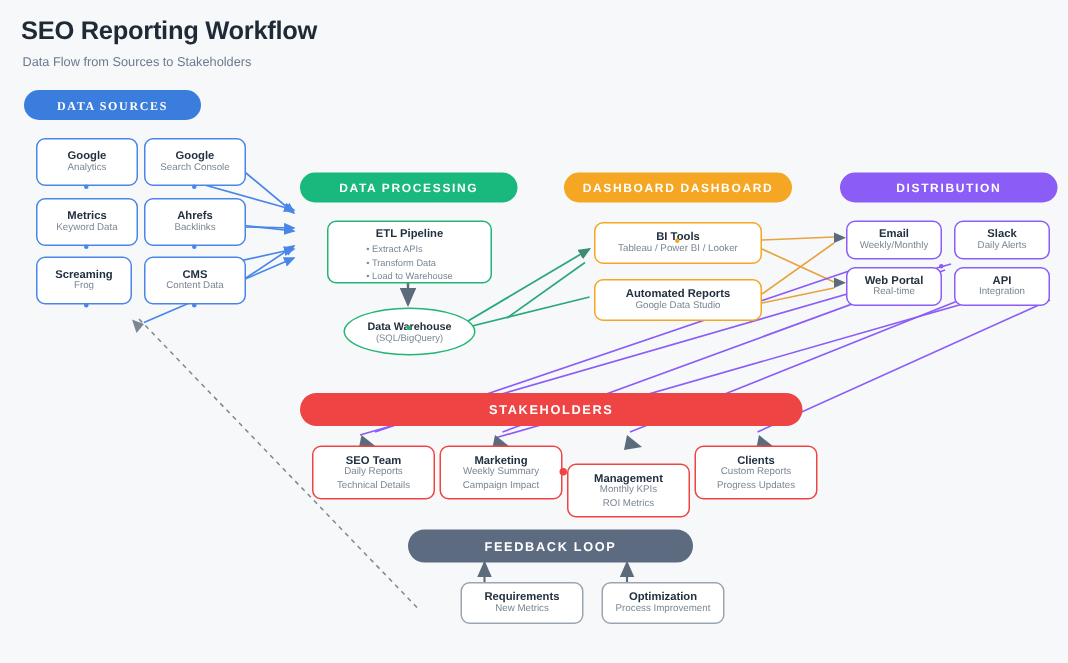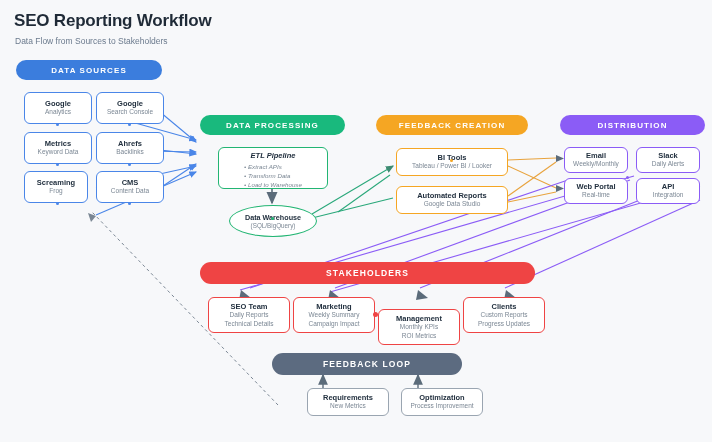--- a/index.html
+++ b/index.html
@@ -36,21 +36,21 @@
     background:#fff;
     border:1px solid #4a86e8;
     border-radius:6px;
     display:flex;flex-direction:column;align-items:center;justify-content:center;
     box-sizing:border-box;
     text-align:left;
   }
   .node .nt{font-size:7.5px;font-weight:bold;color:#22303f;line-height:1.25;}
   .node .ns{font-size:6.5px;color:#7b8794;line-height:1.35;}
 
-  .node.green{border-color:#22b573;font-style:italic;}
+  .node.green{border-color:#22b573;}
   .node.orange{border-color:#f5a623;}
   .node.purple{border-color:#8b5cf6;}
   .node.red{border-color:#ef4444;}
   .node.slate{border-color:#9aa5b1;margin-left:24px;}
 
   .etl{align-items:center;padding-top:5px;}
   .etl .bullets{margin-top:2px;}
   .etl .bullets div{font-size:6.2px;color:#7b8794;line-height:1.45;}
 
   .ellipse{
@@ -153,21 +153,21 @@
 
     <g stroke="#5b6b7a" stroke-width="1.4" fill="none" marker-end="url(#ar)">
       <path d="M323,388 L323,375"></path>
       <path d="M418,388 L418,375"></path>
     </g>
 
     <path d="M278,405 L92,212" stroke="#7b8794" stroke-width="1" stroke-dasharray="3,3" fill="none"></path>
     <path d="M96,216 l-8,-3 l3,9 z" fill="#7b8794"></path>
   </svg>
 
-  <div class="band" style="left:16px;top:60px;width:146px;background:#3b7ddd;">
+  <div class="band" style="left:16px;top:60px;width:118px;background:#3b7ddd;font-family:Liberation Serif, serif;">
     <span>DATA SOURCES</span>
   </div>
 
   <div class="node" style="left:24px;top:92px;width:68px;height:32px;">
     <div class="nt">Google</div>
     <div class="ns">Analytics</div>
   </div>
   <div class="dot" style="left:56px;top:123px;"></div>
 
   <div class="node" style="left:96px;top:92px;width:68px;height:32px;">
@@ -213,21 +213,21 @@
     </div>
   </div>
 
   <div class="ellipse" style="left:229px;top:205px;width:88px;height:32px;">
     <div class="nt">Data Warehouse</div>
     <div class="ns">(SQL/BigQuery)</div>
   </div>
   <div class="dot green" style="left:271px;top:217px;"></div>
 
   <div class="band" style="left:376px;top:115px;width:152px;background:#f5a623;">
-    <span>FEEDBACK CREATION</span>
+    <span>DASHBOARD DASHBOARD</span>
   </div>
 
   <div class="node orange" style="left:396px;top:148px;width:112px;height:28px;">
     <div class="nt">BI Tools</div>
     <div class="ns">Tableau / Power BI / Looker</div>
   </div>
   <div class="dot orange" style="left:450px;top:159px;"></div>
 
   <div class="node orange" style="left:396px;top:186px;width:112px;height:28px;">
     <div class="nt">Automated Reports</div>

